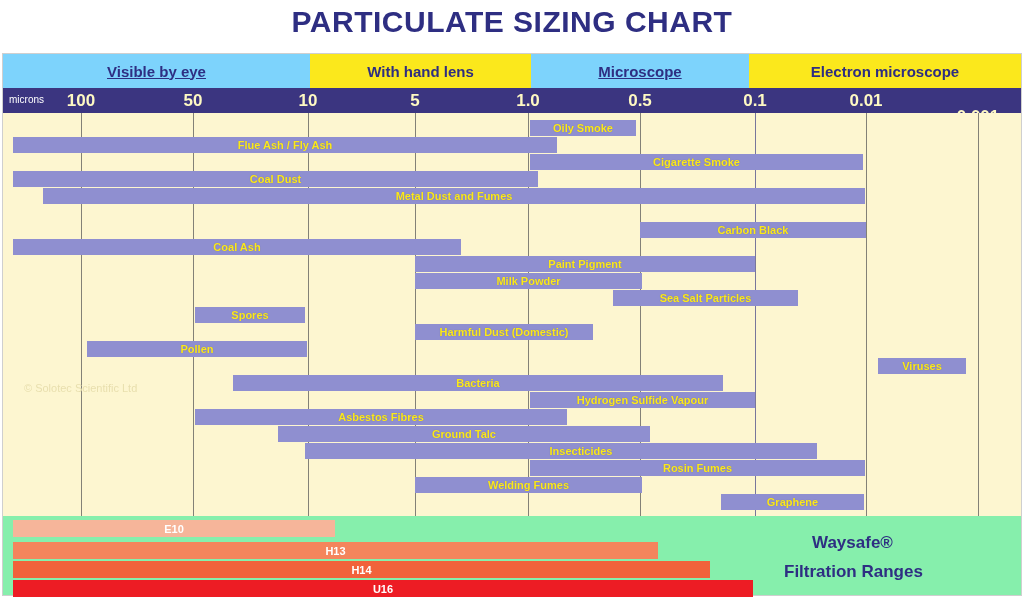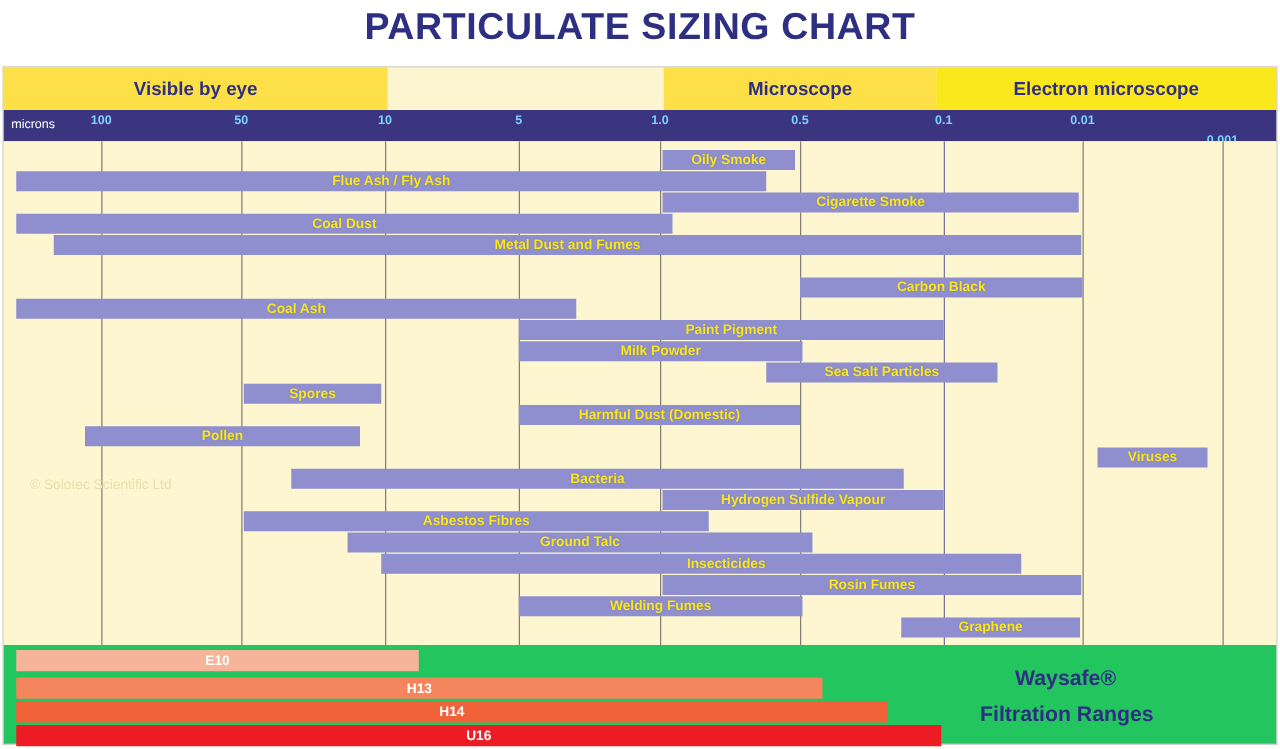--- a/index.html
+++ b/index.html
@@ -29,35 +29,35 @@
   
   .catbar{
     position:absolute;left:3px;top:54px;width:1018px;height:34px;
   }
   .cat{
     position:absolute;top:0;height:34px;
     display:flex;align-items:center;justify-content:center;
     font-size:15px;font-weight:bold;color:#2e2e82;
     box-sizing:border-box;
   }
-  .cat.pale{background:#fde047;}
+  .cat.pale{background:#7dd3fc;text-decoration:underline;}
   .cat.bright{background:#fbe81c;}
 
   
   .scalebar{
     position:absolute;left:3px;top:88px;width:1018px;height:25px;
     background:#3b3580;
   }
   .micronslabel{
     position:absolute;left:6px;top:6px;
     font-size:10px;color:#ffffff;
   }
   .tick{
     position:absolute;top:3px;
-    font-size:10px;font-weight:bold;color:#7dd3fc;
+    font-size:17px;font-weight:bold;color:#fef9c3;
     transform:translateX(-50%);
     white-space:nowrap;
     text-align:right;
   }
 
   
   .plot{
     position:absolute;left:3px;top:113px;width:1018px;height:403px;
     background:#fdf6d0;
     overflow:hidden;
@@ -79,21 +79,21 @@
   }
 
   .watermark{
     position:absolute;left:24px;top:382px;
     font-size:11px;color:#e8dfae;
   }
 
   
   .filtwrap{
     position:absolute;left:3px;top:516px;width:1018px;height:79px;
-    background:#22c55e;
+    background:#86efac;
   }
   .fbar{
     position:absolute;height:17px;
     display:flex;align-items:center;justify-content:center;
   }
   .fbar span{
     font-size:11px;font-weight:bold;color:#ffffff;
     white-space:nowrap;
   }
   .brandline{
@@ -108,20 +108,21 @@
 <body>
 
 <div id="root">
 
   <div class="title">PARTICULATE SIZING CHART</div>
 
   <div class="frame"></div>
 
   <div class="catbar">
       <div class="cat pale" style="left: 0px; width: 307px;">Visible by eye</div>
+      <div class="cat bright" style="left: 307px; width: 221px;">With hand lens</div>
       <div class="cat pale" style="left: 528px; width: 218px;">Microscope</div>
       <div class="cat bright" style="left: 746px; width: 272px;">Electron microscope</div>
     </div>
 
   <div class="scalebar">
     <div class="micronslabel">microns</div>
   <div class="tick" style="left: 78px;">100</div>
       <div class="tick" style="left: 190px;">50</div>
       <div class="tick" style="left: 305px;">10</div>
       <div class="tick" style="left: 412px;">5</div>
@@ -138,21 +139,21 @@
       <div class="gridline" style="left: 305px;"></div>
       <div class="gridline" style="left: 412px;"></div>
       <div class="gridline" style="left: 525px;"></div>
       <div class="gridline" style="left: 637px;"></div>
       <div class="gridline major" style="left: 752px;"></div>
       <div class="gridline" style="left: 863px;"></div>
       <div class="gridline" style="left: 975px;"></div>
       <div class="bar" style="left: 527px; width: 106px; top: 7px;">
         <span>Oily Smoke</span>
       </div>
-      <div class="bar" style="left: 10px; width: 600px; top: 24px;">
+      <div class="bar" style="left: 10px; width: 544px; top: 24px;">
         <span>Flue Ash / Fly Ash</span>
       </div>
       <div class="bar" style="left: 527px; width: 333px; top: 41px;">
         <span>Cigarette Smoke</span>
       </div>
       <div class="bar" style="left: 10px; width: 525px; top: 58px;">
         <span>Coal Dust</span>
       </div>
       <div class="bar" style="left: 40px; width: 822px; top: 75px;">
         <span>Metal Dust and Fumes</span>
@@ -168,24 +169,24 @@
       </div>
       <div class="bar" style="left: 412px; width: 227px; top: 160px;">
         <span>Milk Powder</span>
       </div>
       <div class="bar" style="left: 610px; width: 185px; top: 177px;">
         <span>Sea Salt Particles</span>
       </div>
       <div class="bar" style="left: 192px; width: 110px; top: 194px;">
         <span>Spores</span>
       </div>
-      <div class="bar" style="left: 412px; width: 225px; top: 211px;">
+      <div class="bar" style="left: 412px; width: 178px; top: 211px;">
         <span>Harmful Dust (Domestic)</span>
       </div>
-      <div class="bar" style="left: 65px; width: 220px; top: 228px; text-align: center;">
+      <div class="bar" style="left: 84px; width: 220px; top: 228px; text-align: center;">
         <span>Pollen</span>
       </div>
       <div class="bar" style="left: 875px; width: 88px; top: 245px;">
         <span>Viruses</span>
       </div>
       <div class="bar" style="left: 230px; width: 490px; top: 262px;">
         <span>Bacteria</span>
       </div>
       <div class="bar" style="left: 527px; width: 225px; top: 279px;">
         <span>Hydrogen Sulfide Vapour</span>

